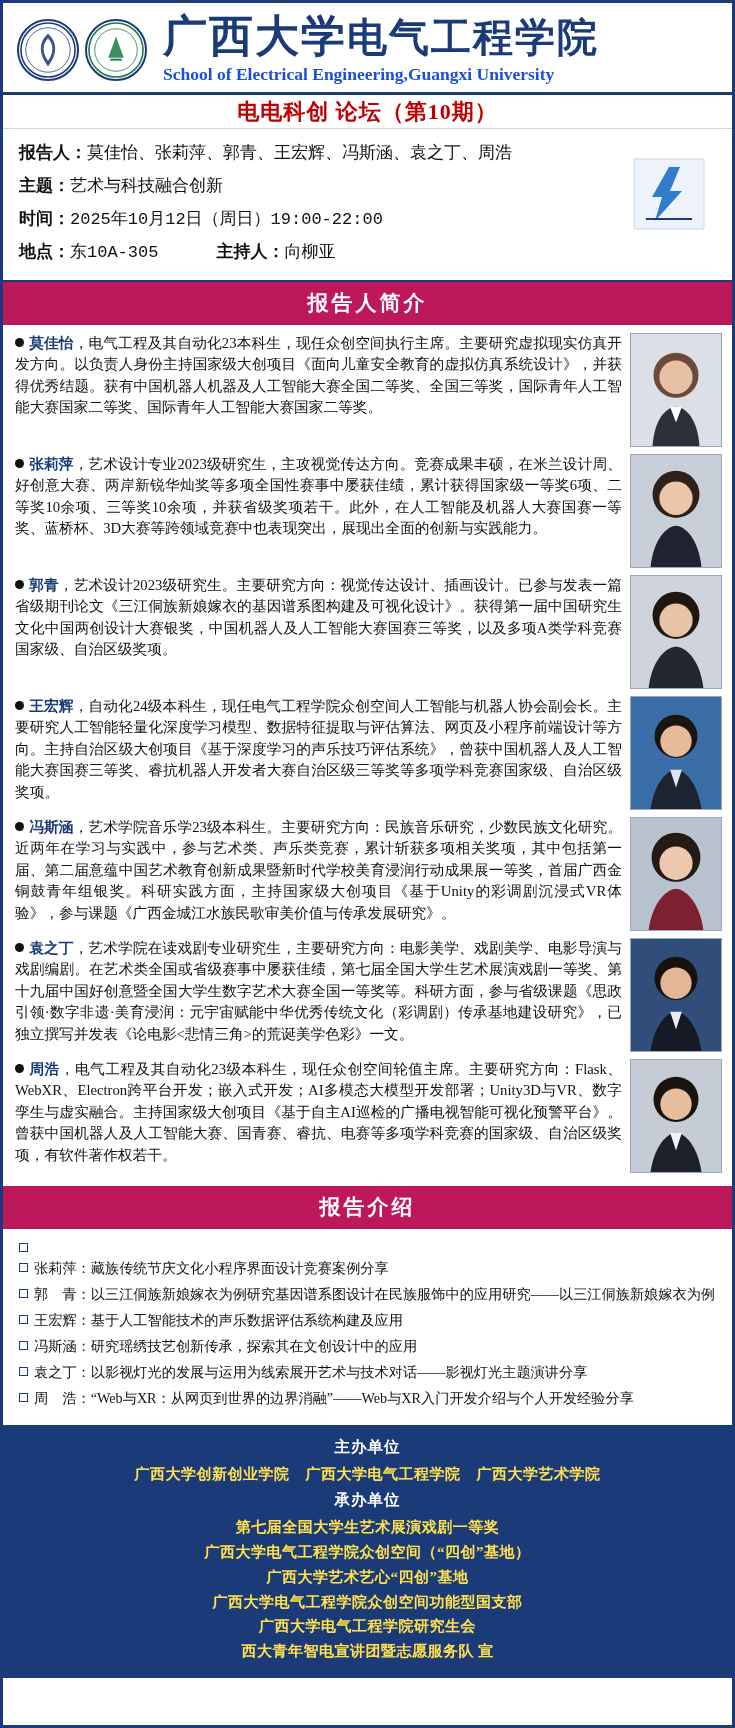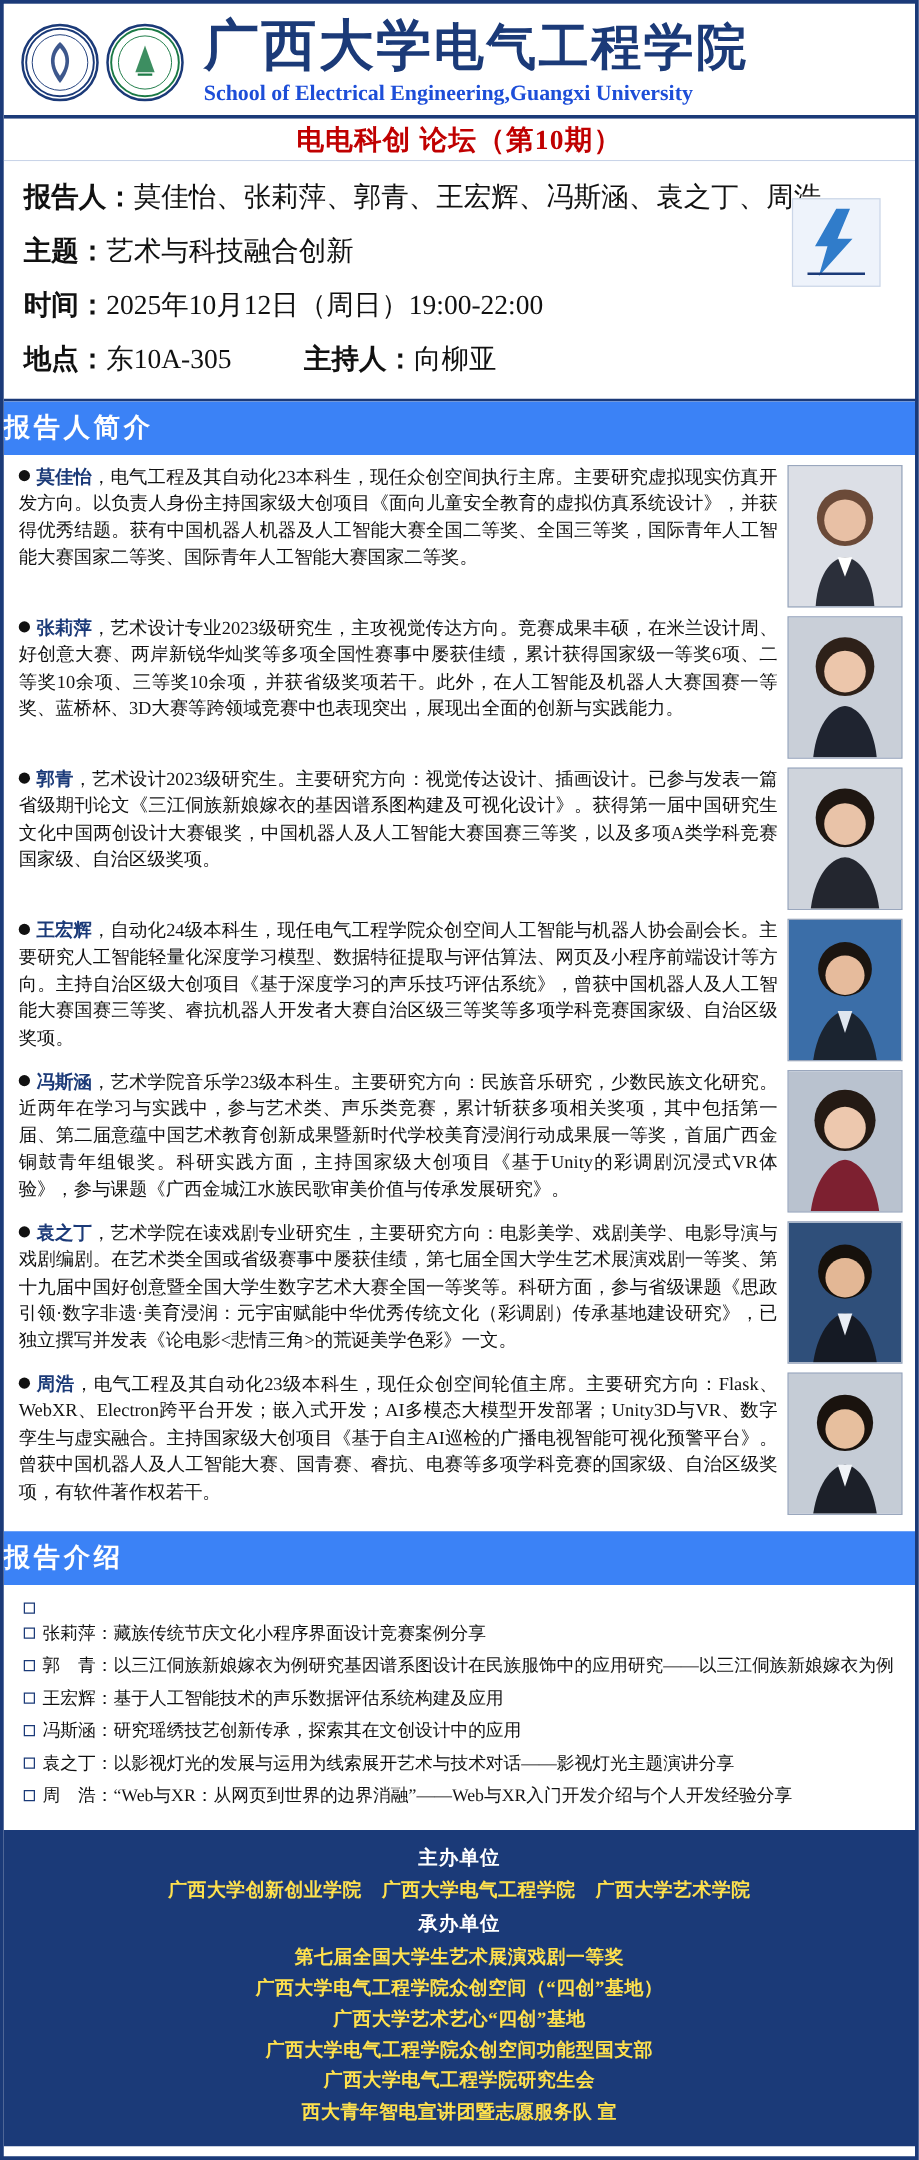--- a/index.html
+++ b/index.html
@@ -87,39 +87,40 @@
   }
 
   
   .info-block {
     padding: 8px 14px 10px 16px;
     background: #ffffff;
     position: relative;
     border-bottom: 2px solid #1b3a78;
   }
   .info-row {
-    font-family: Liberation Serif, serif;
-    font-size: 22px;
+    font-family: Liberation Mono, monospace;
+    font-size: 17px;
     color: #111111;
     line-height: 1.95;
     white-space: nowrap;
   }
   .info-label { font-weight: bold; }
   .info-row .host { margin-left: 58px; }
   .info-emblem {
     position: absolute;
     right: 26px;
     top: 28px;
     width: 74px; height: 74px;
   }
 
   
   .section-bar {
-    background: #3b82f6;
+    background: #be185d;
     color: #ffffff;
+    text-align: center;
     font-weight: bold;
     font-size: 21px;
     font-family: "Liberation Serif", serif;
     padding: 7px 0 8px 0;
     letter-spacing: 3px;
   }
 
   
   .bios {
     padding: 8px 10px 6px 12px;

